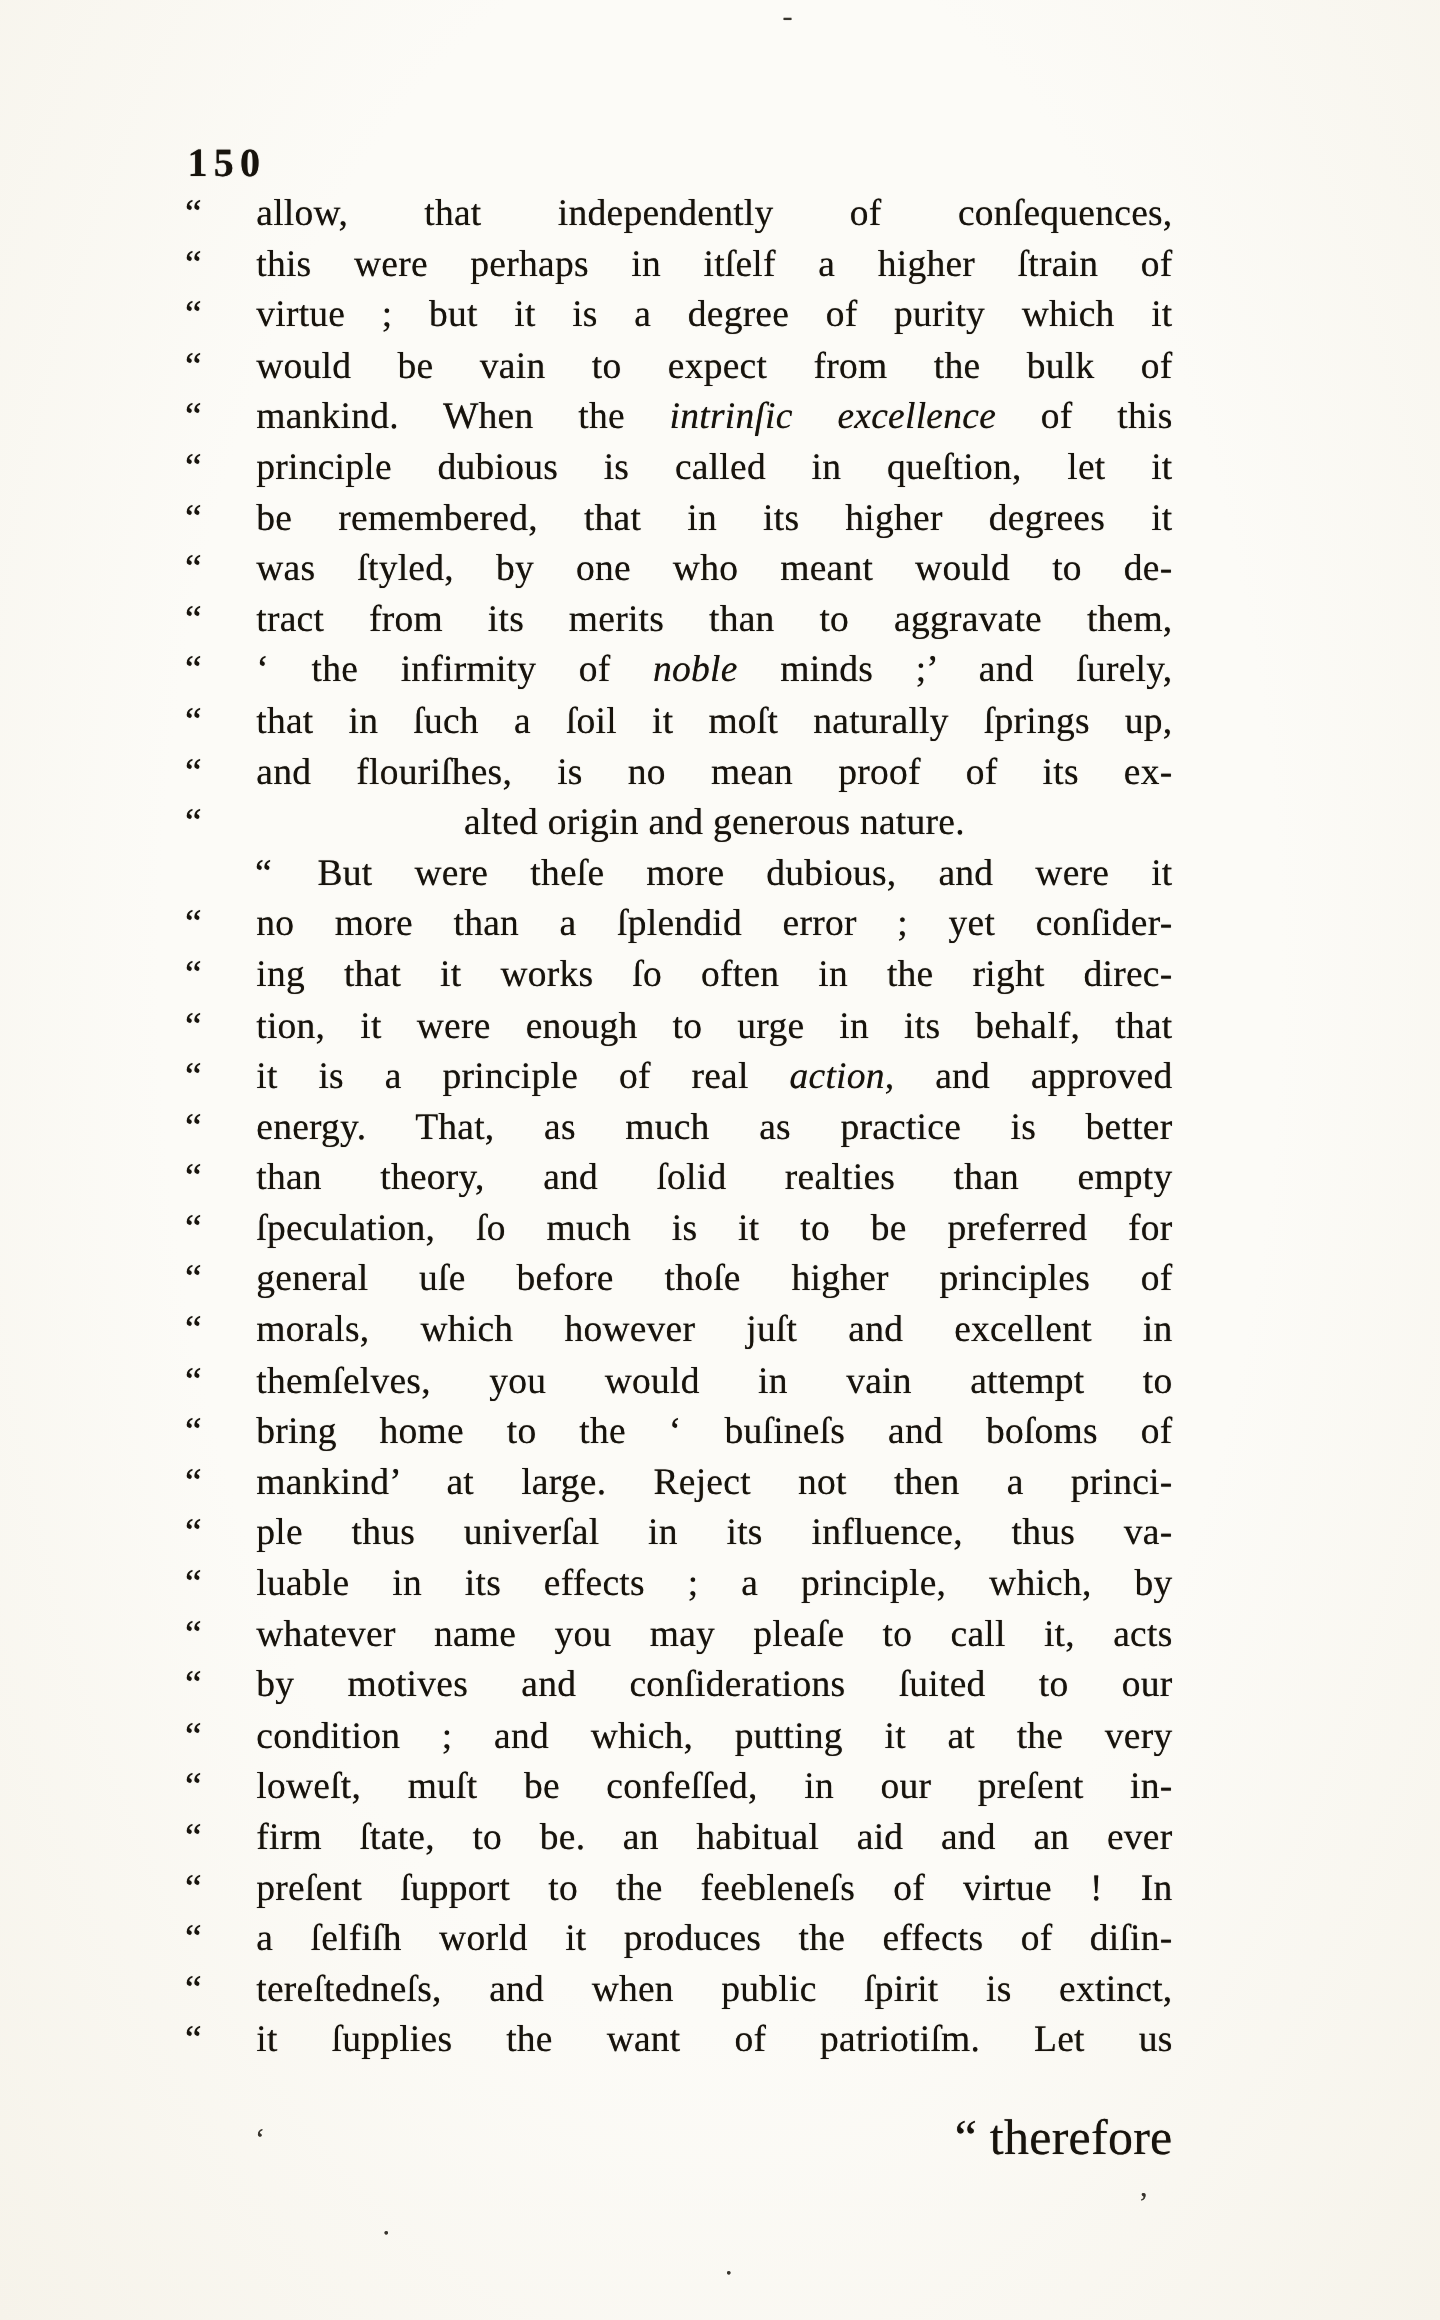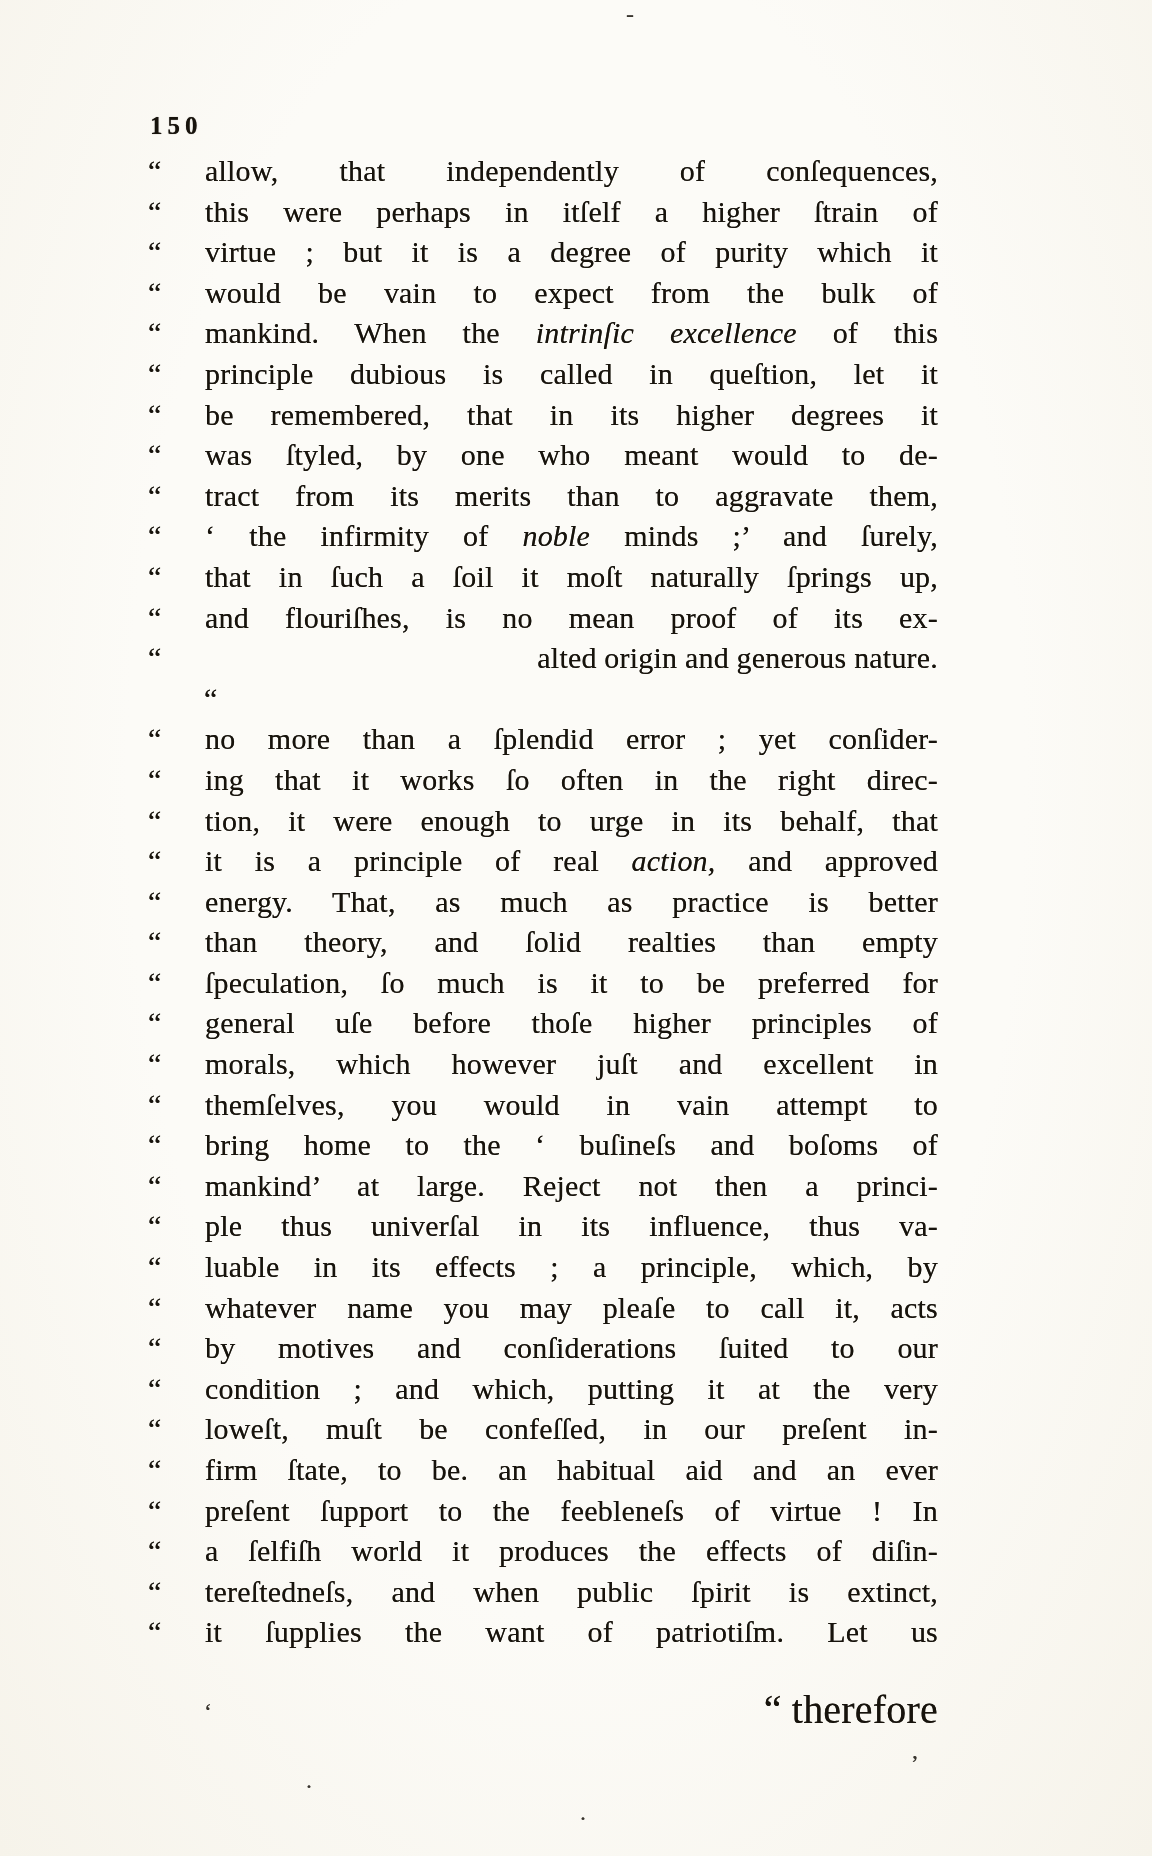--- a/index.html
+++ b/index.html
@@ -12,31 +12,31 @@
     color:#17130c;
     overflow:hidden;
   }
   .header {
     position:absolute; top:112px; left:150px; width:790px;
     display:flex; align-items:baseline;
     font-weight:bold; font-size:27px; letter-spacing:2.5px;
     text-shadow:0 0 0.7px rgba(23,19,12,0.8);
     white-space:nowrap;
   }
-  .page-num { font-size:25px; letter-spacing:5px; }
+  .page-num { font-size:32px; letter-spacing:5px; }
   .header-title { margin-left:26px; }
   .body-text {
     position:absolute; top:151px; left:148px; width:790px;
     font-size:30px; line-height:40.6px; letter-spacing:0.2px;
     text-shadow:0 0 0.6px rgba(23,19,12,0.75);
   }
   .line { display:flex; }
   .qmark { flex:0 0 57px; }
   .line.indent .qmark { margin-left:56px; flex-basis:50px; }
-  .ltext { display:block; flex:1; text-align:right; }
+  .ltext { display:block; flex:1; text-align:center; }
   .line.just .ltext { text-align:justify; text-align-last:justify; }
   .it { font-style:italic; }
   .catchword {
     position:absolute; top:1686px; left:148px; width:790px;
     font-size:40px; text-align:right; letter-spacing:0.2px;
     text-shadow:0 0 0.6px rgba(23,19,12,0.75);
   }
   .speck {
     position:absolute; font-size:24px; line-height:1; opacity:0.85;
     text-shadow:0 0 0.5px rgba(23,19,12,0.7);
@@ -99,20 +99,21 @@
       <div class="line just">
         <span class="qmark">“</span>
         <span class="ltext"><span>and flouriſhes, is no mean proof of its ex-</span></span>
       </div>
       <div class="line">
         <span class="qmark">“</span>
         <span class="ltext"><span>alted origin and generous nature.</span></span>
       </div>
       <div class="line indent just">
         <span class="qmark">“</span>
+        <span class="ltext"><span>But were theſe more dubious, and were it</span></span>
       </div>
       <div class="line just">
         <span class="qmark">“</span>
         <span class="ltext"><span>no more than a ſplendid error ; yet conſider-</span></span>
       </div>
       <div class="line just">
         <span class="qmark">“</span>
         <span class="ltext"><span>ing that it works ſo often in the right direc-</span></span>
       </div>
       <div class="line just">

